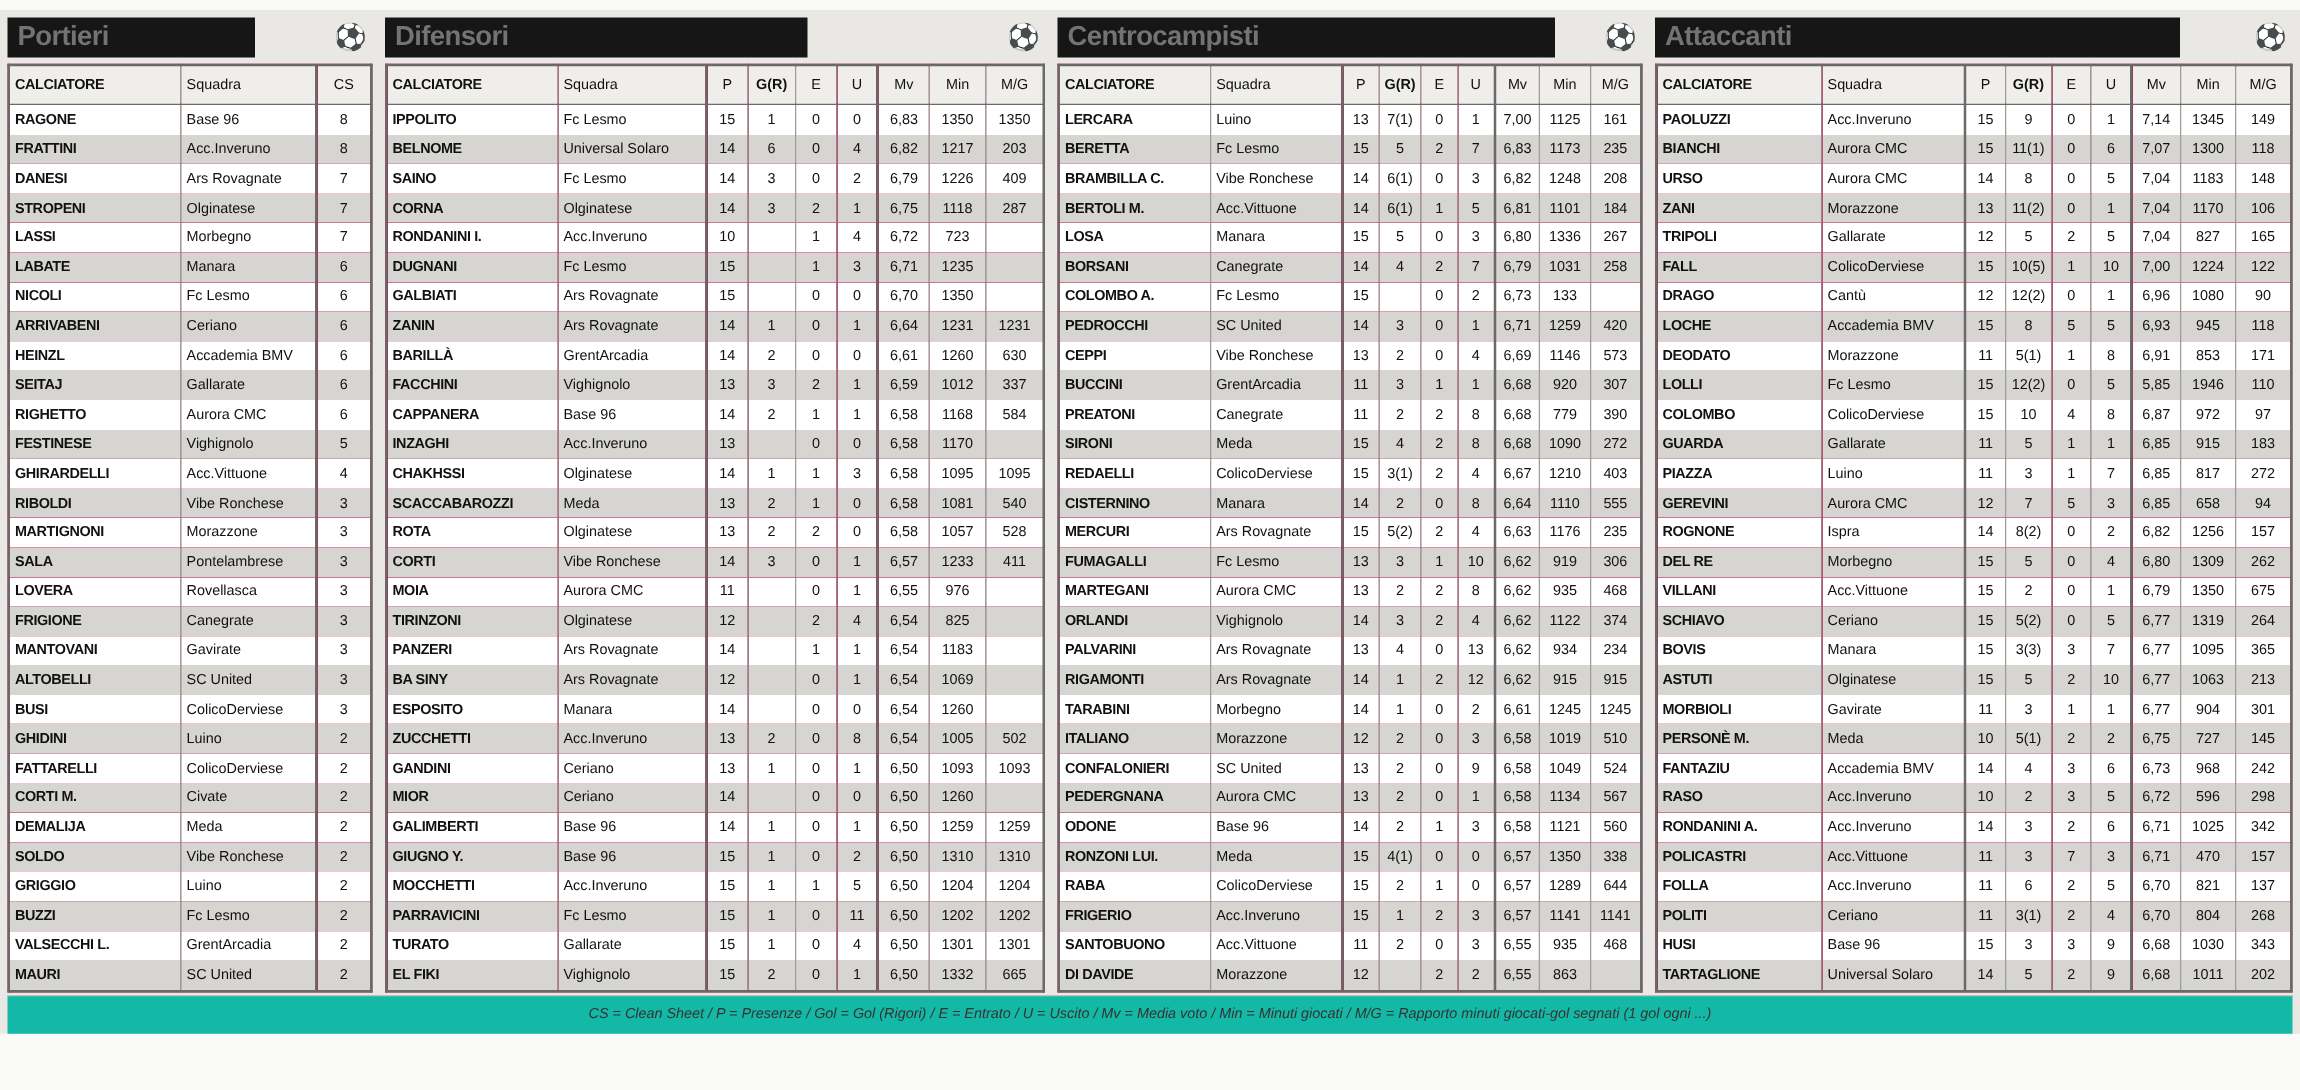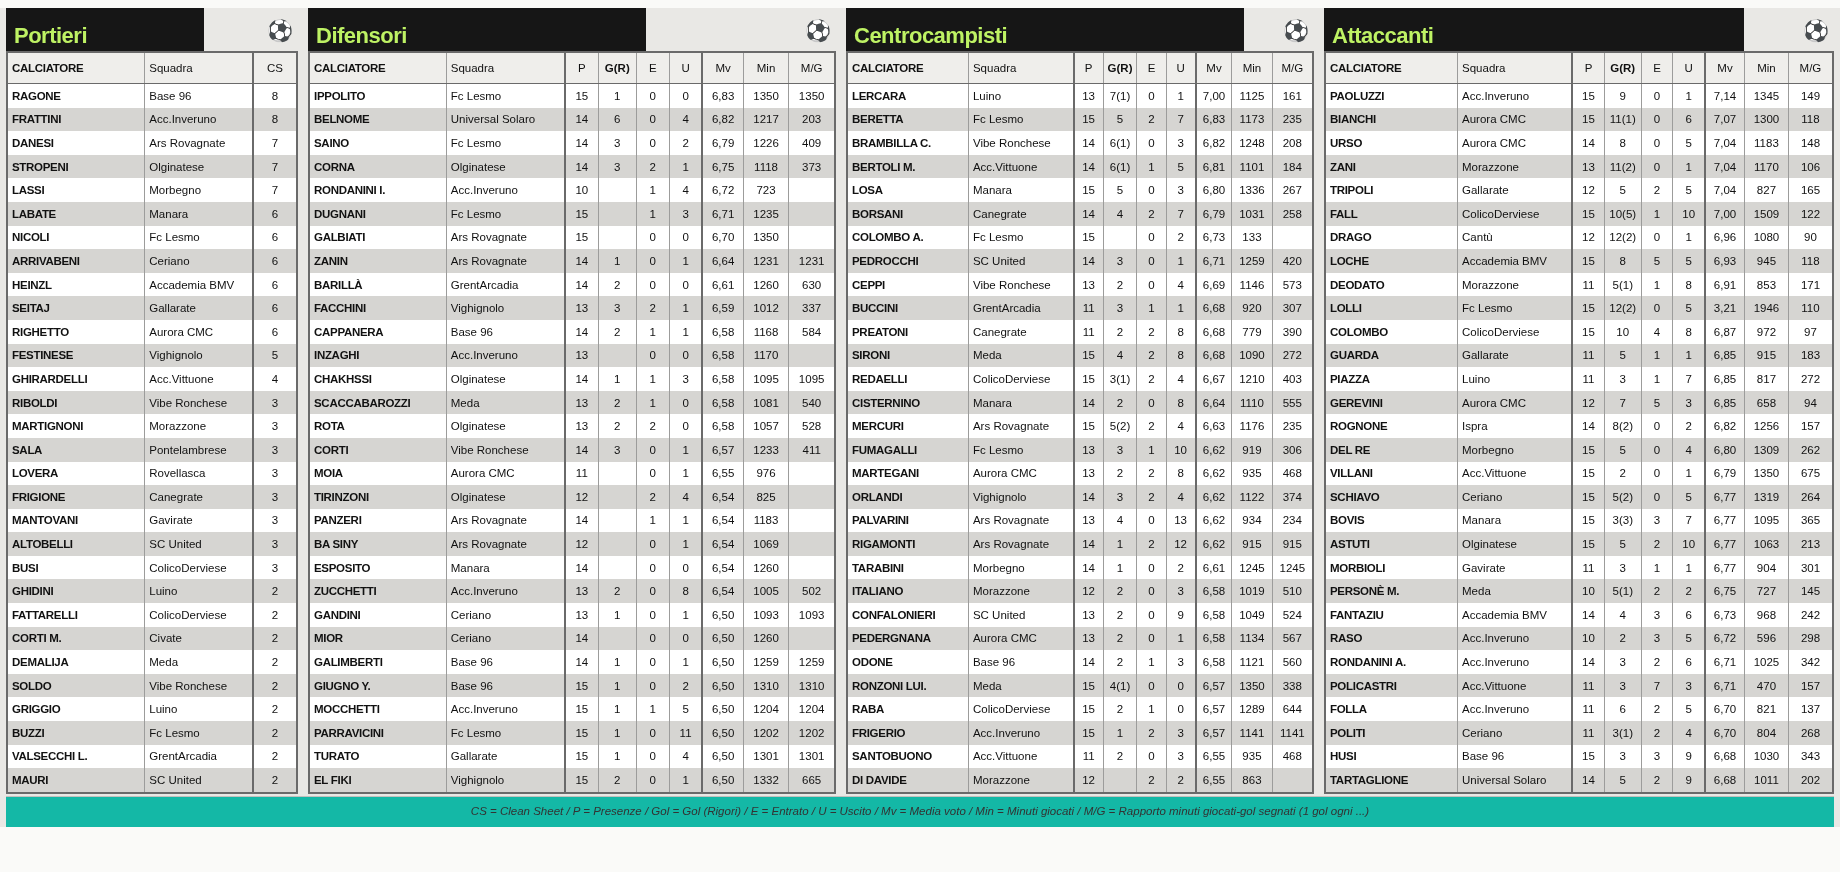--- a/index.html
+++ b/index.html
@@ -5,21 +5,21 @@
   html,body{margin:0;padding:0;background:#ffffff;font-family:"Liberation Sans",sans-serif;}
   .canvas{width:1840px;height:872px;background:#fafaf8;overflow:hidden;position:relative;}
   .content{position:absolute;top:8px;left:0;width:1840px;background:#e9e8e5;padding:6px 6px 0 6px;box-sizing:border-box;}
   .sections{display:flex;gap:10px;align-items:flex-start;}
   .sec{display:flex;flex-direction:column;}
   .sec0{flex:0 0 292px;}
   .sec1{flex:0 0 528px;}
   .sec2{flex:0 0 468px;}
   .sec3{flex:1 1 auto;}
   .sec-header{display:flex;align-items:center;height:32px;margin-bottom:5px;}
-  .bar{background:#161616;color:#bef264;font-weight:bold;font-size:22px;line-height:30px;padding:13px 12px 2px 8px;letter-spacing:-0.5px;white-space:nowrap;}
+  .bar{background:#161616;color:#737373;font-weight:bold;font-size:22px;line-height:30px;padding:0 12px 2px 8px;letter-spacing:-0.5px;white-space:nowrap;}
   .sec0 .bar{width:178px;}
   .sec1 .bar{width:318px;}
   .sec2 .bar{width:378px;}
   .sec3 .bar{width:400px;}
   .ball{margin-left:auto;font-size:21px;line-height:1;color:#111;margin-right:4px;}
   table{width:100%;border-collapse:collapse;table-layout:fixed;background:#be185d;border:2px solid #6a6a6a;}
   th,td{font-size:11.5px;height:23.6px;padding:0 4px;overflow:hidden;white-space:nowrap;border-left:1px solid #9c9c9b;vertical-align:middle;color:#111;}
   th{border-bottom:1.6px solid #6a6a6a;border-top:1px solid #6a6a6a;background:#efeeeb;height:30px;font-weight:400;text-align:left;}
   tbody tr:nth-child(odd){background:#ffffff;}
   tbody tr:nth-child(even){background:#d6d5d2;}
@@ -275,21 +275,21 @@
               </tr>
               <tr>
                 <td class="c-name">CORNA</td>
                 <td class="c-squad">Olginatese</td>
                 <td class="c-num">14</td>
                 <td class="c-num">3</td>
                 <td class="c-num">2</td>
                 <td class="c-num">1</td>
                 <td class="c-wide">6,75</td>
                 <td class="c-wide">1118</td>
-                <td class="c-wide">373</td>
+                <td class="c-wide">287</td>
               </tr>
               <tr>
                 <td class="c-name">RONDANINI I.</td>
                 <td class="c-squad">Acc.Inveruno</td>
                 <td class="c-num">10</td>
                 <td class="c-num"></td>
                 <td class="c-num">1</td>
                 <td class="c-num">4</td>
                 <td class="c-wide">6,72</td>
                 <td class="c-wide">723</td>
@@ -1004,21 +1004,21 @@
                 <td class="c-wide">165</td>
               </tr>
               <tr>
                 <td class="c-name">FALL</td>
                 <td class="c-squad">ColicoDerviese</td>
                 <td class="c-num">15</td>
                 <td class="c-num">10(5)</td>
                 <td class="c-num">1</td>
                 <td class="c-num">10</td>
                 <td class="c-wide">7,00</td>
-                <td class="c-wide">1509</td>
+                <td class="c-wide">1224</td>
                 <td class="c-wide">122</td>
               </tr>
               <tr>
                 <td class="c-name">DRAGO</td>
                 <td class="c-squad">Cantù</td>
                 <td class="c-num">12</td>
                 <td class="c-num">12(2)</td>
                 <td class="c-num">0</td>
                 <td class="c-num">1</td>
                 <td class="c-wide">6,96</td>
@@ -1047,21 +1047,21 @@
                 <td class="c-wide">853</td>
                 <td class="c-wide">171</td>
               </tr>
               <tr>
                 <td class="c-name">LOLLI</td>
                 <td class="c-squad">Fc Lesmo</td>
                 <td class="c-num">15</td>
                 <td class="c-num">12(2)</td>
                 <td class="c-num">0</td>
                 <td class="c-num">5</td>
-                <td class="c-wide">3,21</td>
+                <td class="c-wide">5,85</td>
                 <td class="c-wide">1946</td>
                 <td class="c-wide">110</td>
               </tr>
               <tr>
                 <td class="c-name">COLOMBO</td>
                 <td class="c-squad">ColicoDerviese</td>
                 <td class="c-num">15</td>
                 <td class="c-num">10</td>
                 <td class="c-num">4</td>
                 <td class="c-num">8</td>

